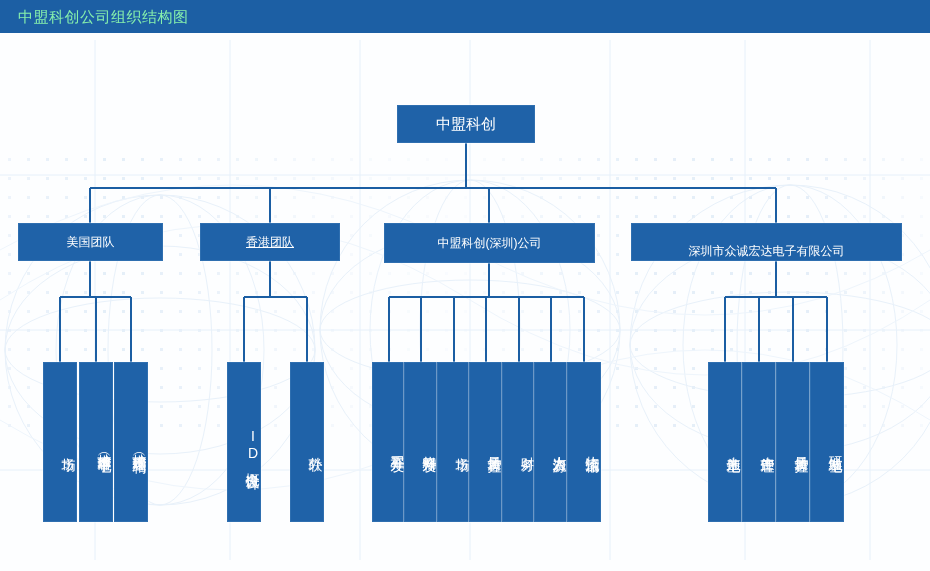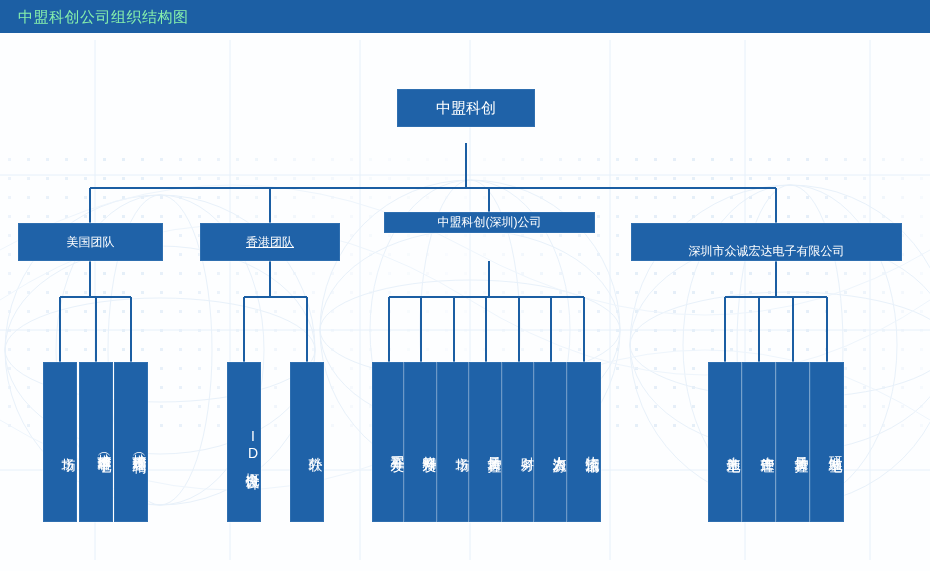--- a/index.html
+++ b/index.html
@@ -179,31 +179,31 @@
     <line x1="725" y1="297" x2="725" y2="362"></line>
     <line x1="759" y1="297" x2="759" y2="362"></line>
     <line x1="793" y1="297" x2="793" y2="362"></line>
     <line x1="827" y1="297" x2="827" y2="362"></line>
   </svg>
 
   <div class="titlebar">
     <span class="title-text">中盟科创公司组织结构图</span>
   </div>
 
-  <div class="node node-root" style="left:397px;top:89px;width:138px;height:38px;">
+  <div class="node node-root" style="left:397px;top:105px;width:138px;height:38px;">
     <span>中盟科创</span>
   </div>
 
   <div class="node node-l2" style="left:18px;top:223px;width:145px;height:38px;">
     <span>美国团队</span>
   </div>
   <div class="node node-l2" style="left:200px;top:223px;width:140px;height:38px;text-decoration:underline;">
     <span>香港团队</span>
   </div>
-  <div class="node node-l2" style="left:384px;top:212px;width:211px;height:21px;">
+  <div class="node node-l2" style="left:384px;top:223px;width:211px;height:40px;">
     <span>中盟科创(深圳)公司</span>
   </div>
   <div class="node node-l2" style="left:631px;top:223px;width:271px;height:38px;align-items:flex-end;">
     <span>深圳市众诚宏达电子有限公司</span>
   </div>
 
   <div class="node node-leaf" style="left:43px;top:362px;width:34px;height:160px;">
     <span>市场</span>
   </div>
   <div class="node node-leaf tall" style="left:79px;top:362px;width:34px;height:160px;">

